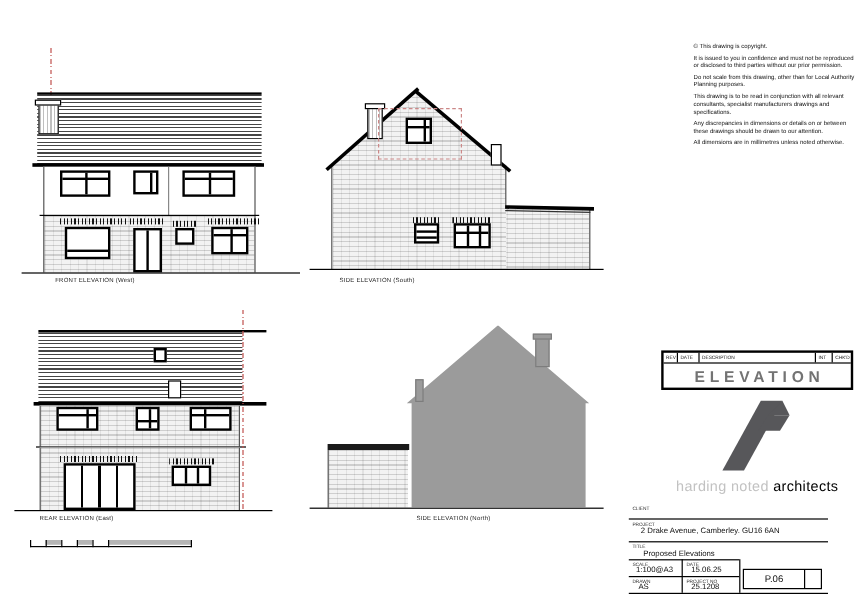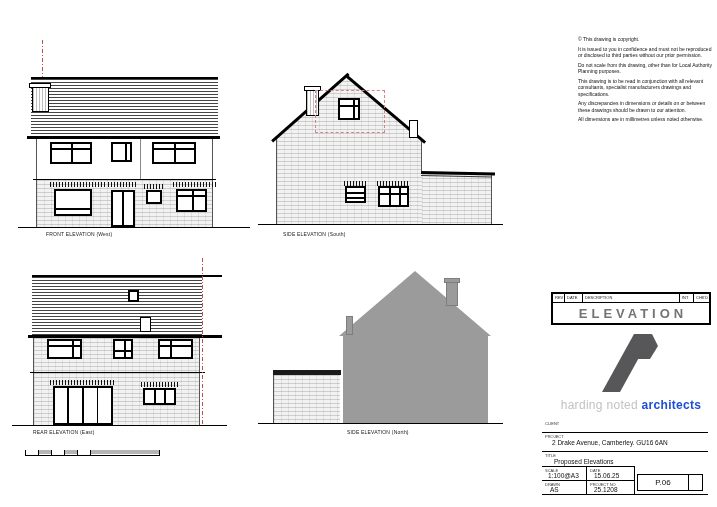--- a/index.html
+++ b/index.html
@@ -21,22 +21,22 @@
     background-image:repeating-linear-gradient(to right,rgba(0,0,0,.25) 0px,rgba(0,0,0,.25) 1px,transparent 1px,transparent 3px);}
   .graychim{position:absolute;background:#9b9b9b;border:1px solid #7d7d7d;box-sizing:border-box;}
   .barge{position:absolute;height:2.5px;background:#000;transform-origin:0 50%;}
   .notes{position:absolute;left:578px;top:36px;width:136px;font-size:5px;line-height:1.3;color:#111;}
   .notes p{margin:0 0 3px 0;}
   .planningbox{position:absolute;left:551px;top:292px;width:160px;height:33px;border:2px solid #000;box-sizing:border-box;background:#fff;}
   .phead{display:flex;height:9px;border-bottom:1px solid #000;font-size:4px;color:#222;box-sizing:border-box;}
   .phead div{padding:1px 2px;box-sizing:border-box;overflow:hidden;white-space:nowrap;}
   .pbody{height:20px;display:flex;align-items:center;justify-content:center;font-size:13px;font-weight:bold;letter-spacing:4px;color:#737373;padding-left:4px;}
   .firmname{position:absolute;left:548px;top:398px;width:166px;text-align:center;font-size:12px;color:#c2c2c2;letter-spacing:.3px;}
-  .firmname .bolder{color:#1d4ed8;font-weight:700;}
-  .tblock{position:absolute;left:542px;top:420px;width:166px;height:76px;font-family:"Liberation Sans",sans-serif;}
+  .firmname .bolder{color:#000000;font-weight:400;}
+  .tblock{position:absolute;left:524px;top:420px;width:166px;height:76px;font-family:"Liberation Sans",sans-serif;}
   .trule{position:absolute;height:1px;background:#000;}
   .tvline{position:absolute;width:1px;background:#000;}
   .tl{position:absolute;font-size:4px;color:#333;}
   .tv{position:absolute;font-size:6.5px;color:#111;white-space:nowrap;}
   .dno{position:absolute;left:95px;top:54px;width:66px;height:17px;border:1.5px solid #000;box-sizing:border-box;display:flex;}
   .dno .main{flex:1;display:flex;align-items:center;justify-content:center;font-size:8px;color:#111;}
   .dno .side{width:14px;border-left:1.5px solid #000;box-sizing:border-box;}
   .sseg{position:absolute;top:0;height:4px;background:#b5b5b5;}
   .stick{position:absolute;top:0;width:1px;height:6px;background:#000;}
 </style>

